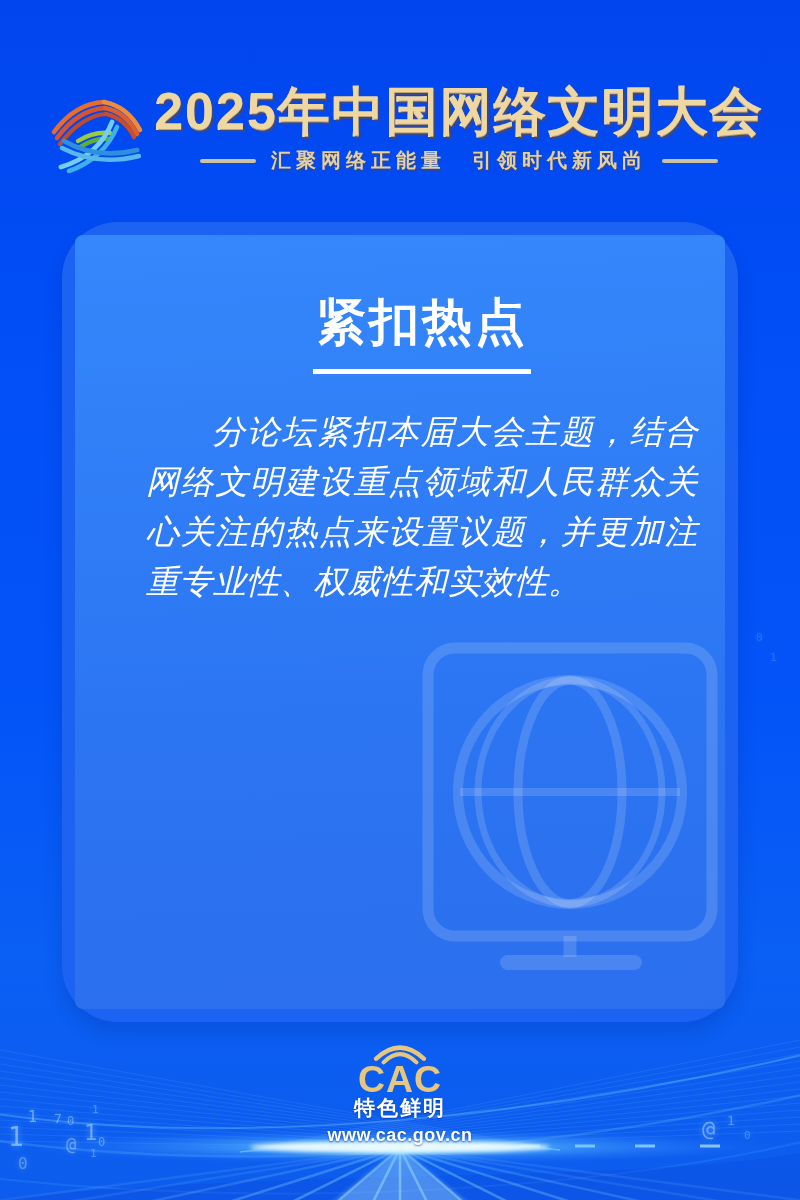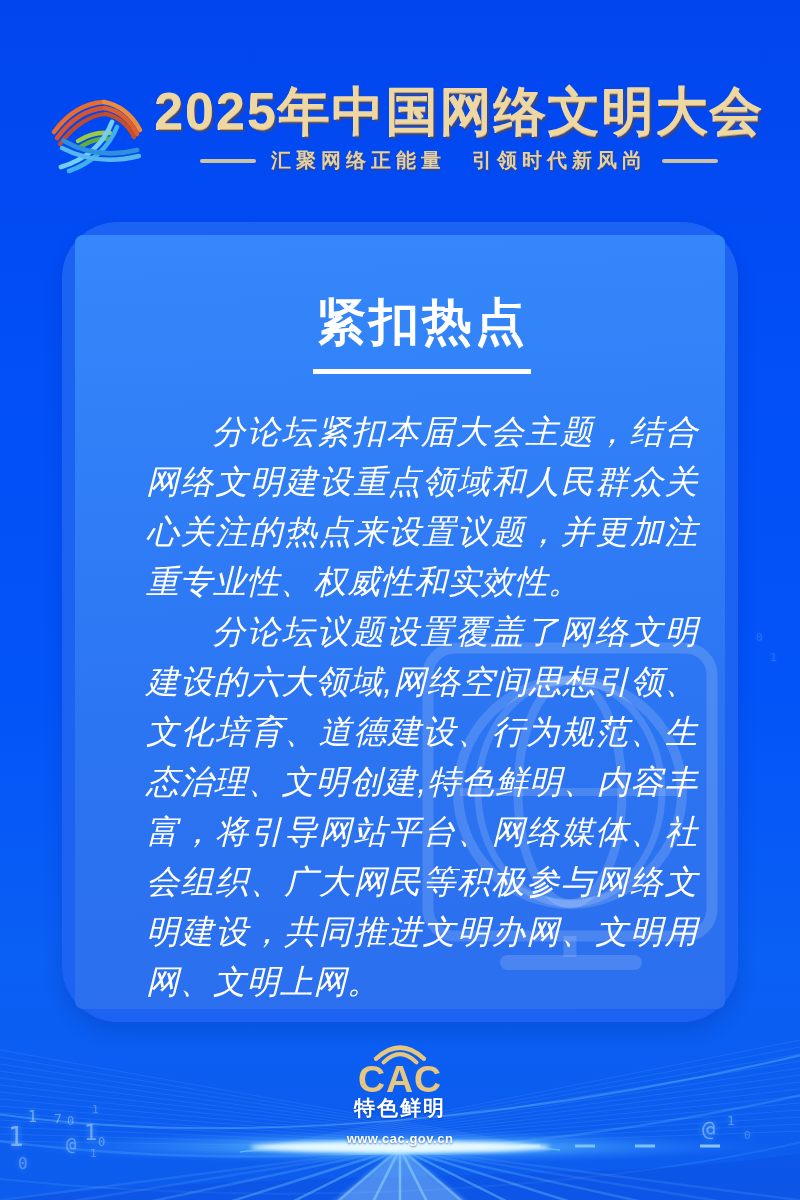--- a/index.html
+++ b/index.html
@@ -30,21 +30,21 @@
   .card-title-wrap{margin-top:54px;text-align:center;position:relative;z-index:2;}
   .card-title{display:inline-block;font-size:50px;font-weight:bold;letter-spacing:3px;color:#fff;
     padding:0 3px 13px;border-bottom:5px solid #fff;}
   .card-body{position:relative;z-index:2;margin:33px 27px 0;color:#fff;font-size:33px;line-height:50px;text-align:justify;font-style:italic;}
   .card-body p{margin:0;text-indent:2em;letter-spacing:.5px;}
   .watermark{position:absolute;right:4px;bottom:34px;width:302px;height:336px;z-index:1;}
   
   .footer{position:absolute;left:0;top:1034px;width:100%;display:flex;flex-direction:column;align-items:center;color:#fff;z-index:3;}
   .cac-svg{width:134px;height:64px;}
   .org{font-size:21px;font-weight:bold;letter-spacing:2px;margin-top:-4px;text-shadow:0 1px 2px rgba(0,40,140,.6);}
-  .web{font-size:13px;font-weight:bold;letter-spacing:.5px;margin-top:9px;text-shadow:0 1px 2px rgba(0,40,140,.6);}
+  .web{font-size:18px;font-weight:bold;letter-spacing:.5px;margin-top:3px;text-shadow:0 1px 2px rgba(0,40,140,.6);}
   
   .fx{position:absolute;left:0;top:1000px;width:800px;height:200px;pointer-events:none;}
   .digit{position:absolute;color:#cfeaff;font-family:"DejaVu Sans Mono","Liberation Mono",monospace;
     text-shadow:0 0 6px rgba(130,220,255,.9);line-height:1;z-index:2;}
 </style>
 </head>
 <body>
 
 <div class="poster">
 
@@ -80,21 +80,20 @@
     </div>
   </header>
 
   <section class="card-rim">
     <div class="card">
       <div class="card-title-wrap">
         <h2 class="card-title" style="margin:0;">紧扣热点</h2>
       </div>
       <div class="card-body" id="card-paragraphs">
           <p>分论坛紧扣本届大会主题，结合网络文明建设重点领域和人民群众关心关注的热点来设置议题，并更加注重专业性、权威性和实效性。</p>
-          <p>分论坛议题设置覆盖了网络文明建设的六大领域,网络空间思想引领、文化培育、道德建设、行为规范、生态治理、文明创建,特色鲜明、内容丰富，将引导网站平台、网络媒体、社会组织、广大网民等积极参与网络文明建设，共同推进文明办网、文明用网、文明上网。</p>
         </div>
 
       <svg class="watermark" viewBox="0 0 302 336" aria-hidden="true">
         <g stroke="rgba(255,255,255,0.15)" fill="none">
           <rect x="9" y="9" width="284" height="288" rx="27" stroke-width="11"></rect>
           <circle cx="151" cy="153" r="112" stroke-width="10"></circle>
           <ellipse cx="151" cy="153" rx="52" ry="112" stroke-width="9"></ellipse>
           <ellipse cx="151" cy="153" rx="92" ry="112" stroke-width="7"></ellipse>
           <line x1="41" y1="153" x2="261" y2="153" stroke-width="8"></line>
           <line x1="151" y1="297" x2="151" y2="318" stroke-width="13"></line>

